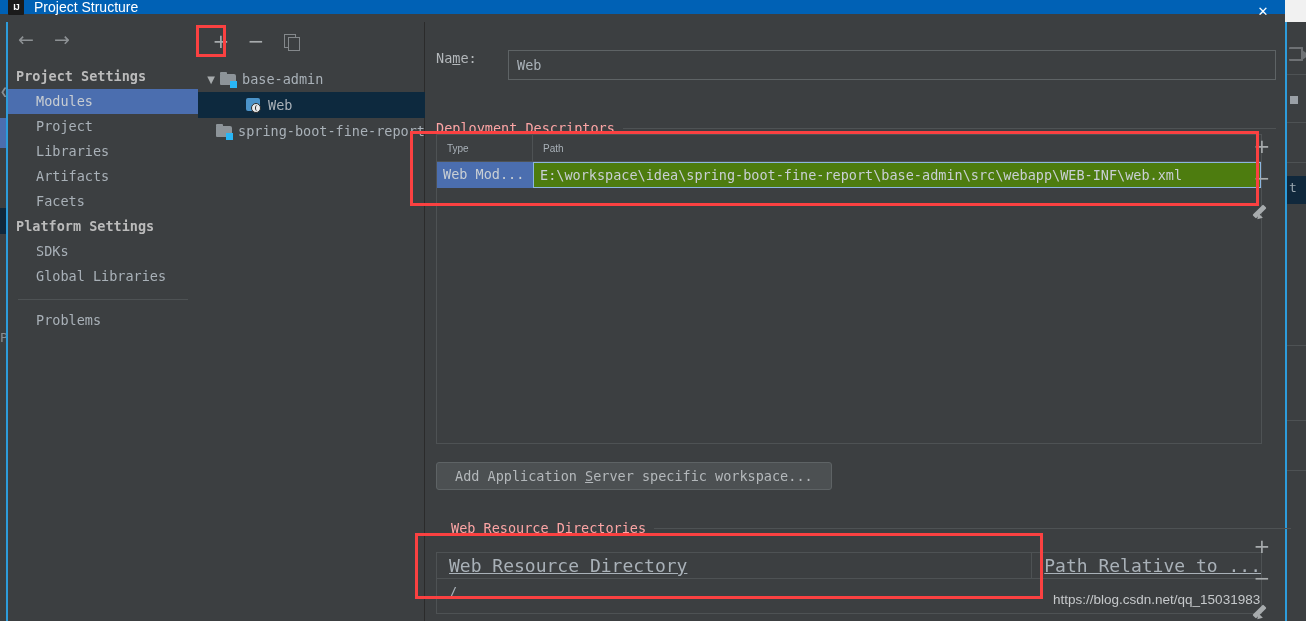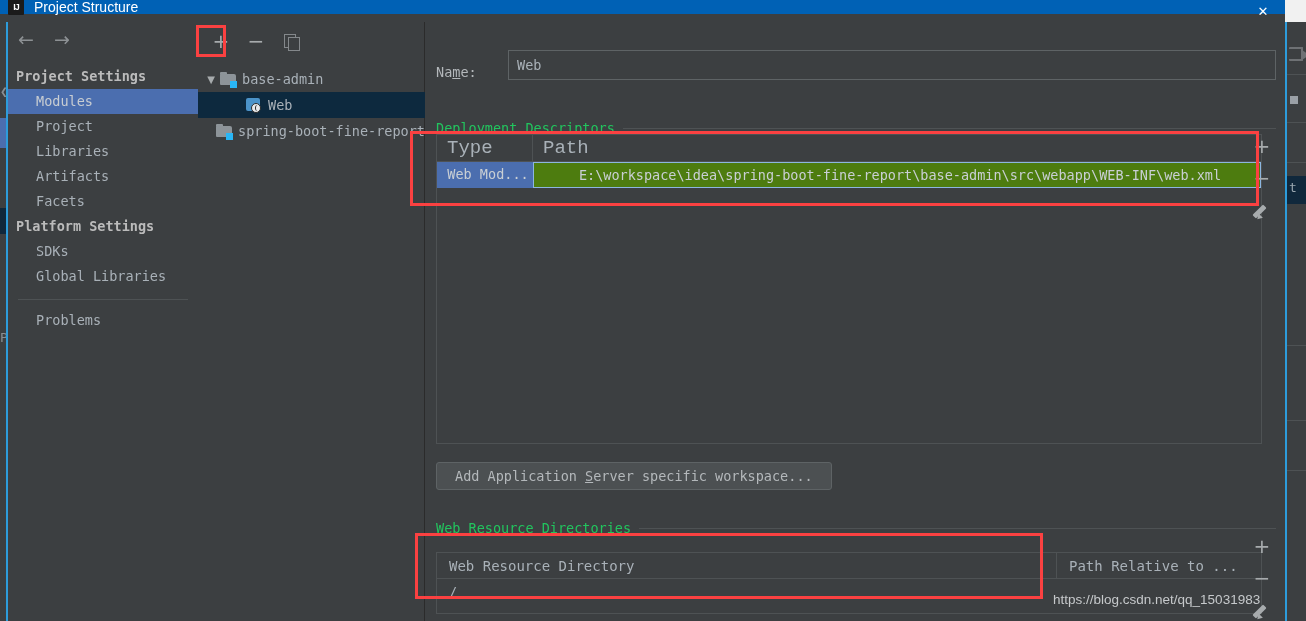--- a/index.html
+++ b/index.html
@@ -154,53 +154,53 @@
     background:#e8eaec; border:1.5px solid #2b2b2b;
   }
   .web-icon .globe:after {
     content:''; position:absolute; left:3px; top:1px; width:4px; height:6px;
     border-left:1.5px solid #2b2b2b; border-radius:50%;
   }
 
   
   .main { position:absolute; left:418px; top:0; width:859px; height:599px; background:#3c3f41; }
 
-  .name-row { position:absolute; left:10px; top:28px; width:840px; height:30px; display:flex; align-items:flex-end; }
+  .name-row { position:absolute; left:10px; top:28px; width:840px; height:30px; display:flex; align-items:flex-start; }
   .name-label {
     width:72px; color:#b4b8bb; font-size:13.5px; font-family:"DejaVu Sans Mono", monospace;
   }
   .name-label u { text-decoration: underline; }
   .name-input {
     flex:1; height:30px; background:#3c3f41; border:1px solid #5e6365;
     color:#a9b1b8; font-size:13.5px; font-family:"DejaVu Sans Mono", monospace;
     padding:0 8px; line-height:28px;
   }
 
   .sec-title {
     position:absolute; display:flex; align-items:center; gap:8px;
-    color:#22c55e; font-size:13.5px; font-family:"DejaVu Sans Mono", monospace;
+    color:#fca5a5; font-size:13.5px; font-family:"DejaVu Sans Mono", monospace;
     white-space:nowrap;
   }
   .sec-title .rule { height:1px; background:#4e5254; flex:1; }
 
   .dd-table {
     position:absolute; left:10px; top:112px; width:826px; height:310px;
     border:1px solid #4e5254; background:#3c3f41;
   }
   .tbl-head { display:flex; height:27px; border-bottom:1px solid #4e5254; }
   .th {
-    color:#a9b1b8; font-size:19px; font-family:Liberation Mono, monospace;
+    color:#a9b1b8; font-size:10px; font-family:Liberation Sans, sans-serif;
     line-height:27px; padding-left:10px; border-right:1px solid #4e5254;
   }
   .th.type { width:96px; }
   .th.path { flex:1; border-right:none; }
   .tbl-row { display:flex; height:26px; }
   .td {
     font-size:13.5px; font-family:"DejaVu Sans Mono", monospace;
-    line-height:24px; padding-left:6px; white-space:nowrap; overflow:hidden;text-align:center;
+    line-height:24px; padding-left:6px; white-space:nowrap; overflow:hidden;
   }
   .td.type { width:96px; background:#4b6eaf; color:#c9cfd4; }
   .td.path {
     flex:1; background:#4d7c0f; color:#c9cfd4;
     border:1px solid #8cb6e0;
   }
 
   .btn {
     position:absolute; left:10px; top:440px; height:28px; padding:0 18px;
     background:#4c5052; border:1px solid #5e6365; border-radius:3px;
@@ -208,22 +208,22 @@
     line-height:26px; white-space:nowrap;
   }
   .btn u { text-decoration:underline; }
 
   .wr-table {
     position:absolute; left:10px; top:530px; width:826px; height:62px;
     border:1px solid #4e5254; background:#3c3f41; overflow:hidden;
   }
   .wr-head { display:flex; height:26px; border-bottom:1px solid #4e5254; }
   .wr-th {
-    color:#a9b1b8; font-size:14px; font-family:"DejaVu Sans Mono", monospace;
-    line-height:26px; padding-left:12px; border-right:1px solid #4e5254; white-space:nowrap;
+    color:#a9b1b8; font-size:18px; font-family:"DejaVu Sans Mono", monospace;
+    line-height:26px; padding-left:12px; border-right:1px solid #4e5254; white-space:nowrap;text-decoration:underline;
   }
   .wr-th.dir { width:620px; }
   .wr-th.rel { flex:1; border-right:none; }
   .wr-row { display:flex; height:26px; }
   .wr-td {
     color:#a9b1b8; font-size:13.5px; font-family:"DejaVu Sans Mono", monospace;
     line-height:26px; padding-left:8px; border-right:1px solid #4e5254;
     white-space:nowrap; display:flex; align-items:center; gap:6px;
   }
   .wr-td.dir { width:620px; }
@@ -376,21 +376,21 @@
           <div class="th path">Path</div>
         </div>
         <div class="tbl-row">
           <div class="td type">Web Mod...</div>
           <div class="td path">E:\workspace\idea\spring-boot-fine-report\base-admin\src\webapp\WEB-INF\web.xml</div>
         </div>
       </div>
 
       <div class="btn"><span>Add Application </span><u>S</u><span>erver specific workspace...</span></div>
 
-      <div class="sec-title" style="left:10px; top:498px; width:840px;">
+      <div class="sec-title" style="left:25px; top:498px; width:840px;">
         <span>Web Resource Directories</span>
         <span class="rule"></span>
       </div>
 
       <div class="wr-table">
         <div class="wr-head">
           <div class="wr-th dir">Web Resource Directory</div>
           <div class="wr-th rel">Path Relative to ...</div>
         </div>
         <div class="wr-row">

